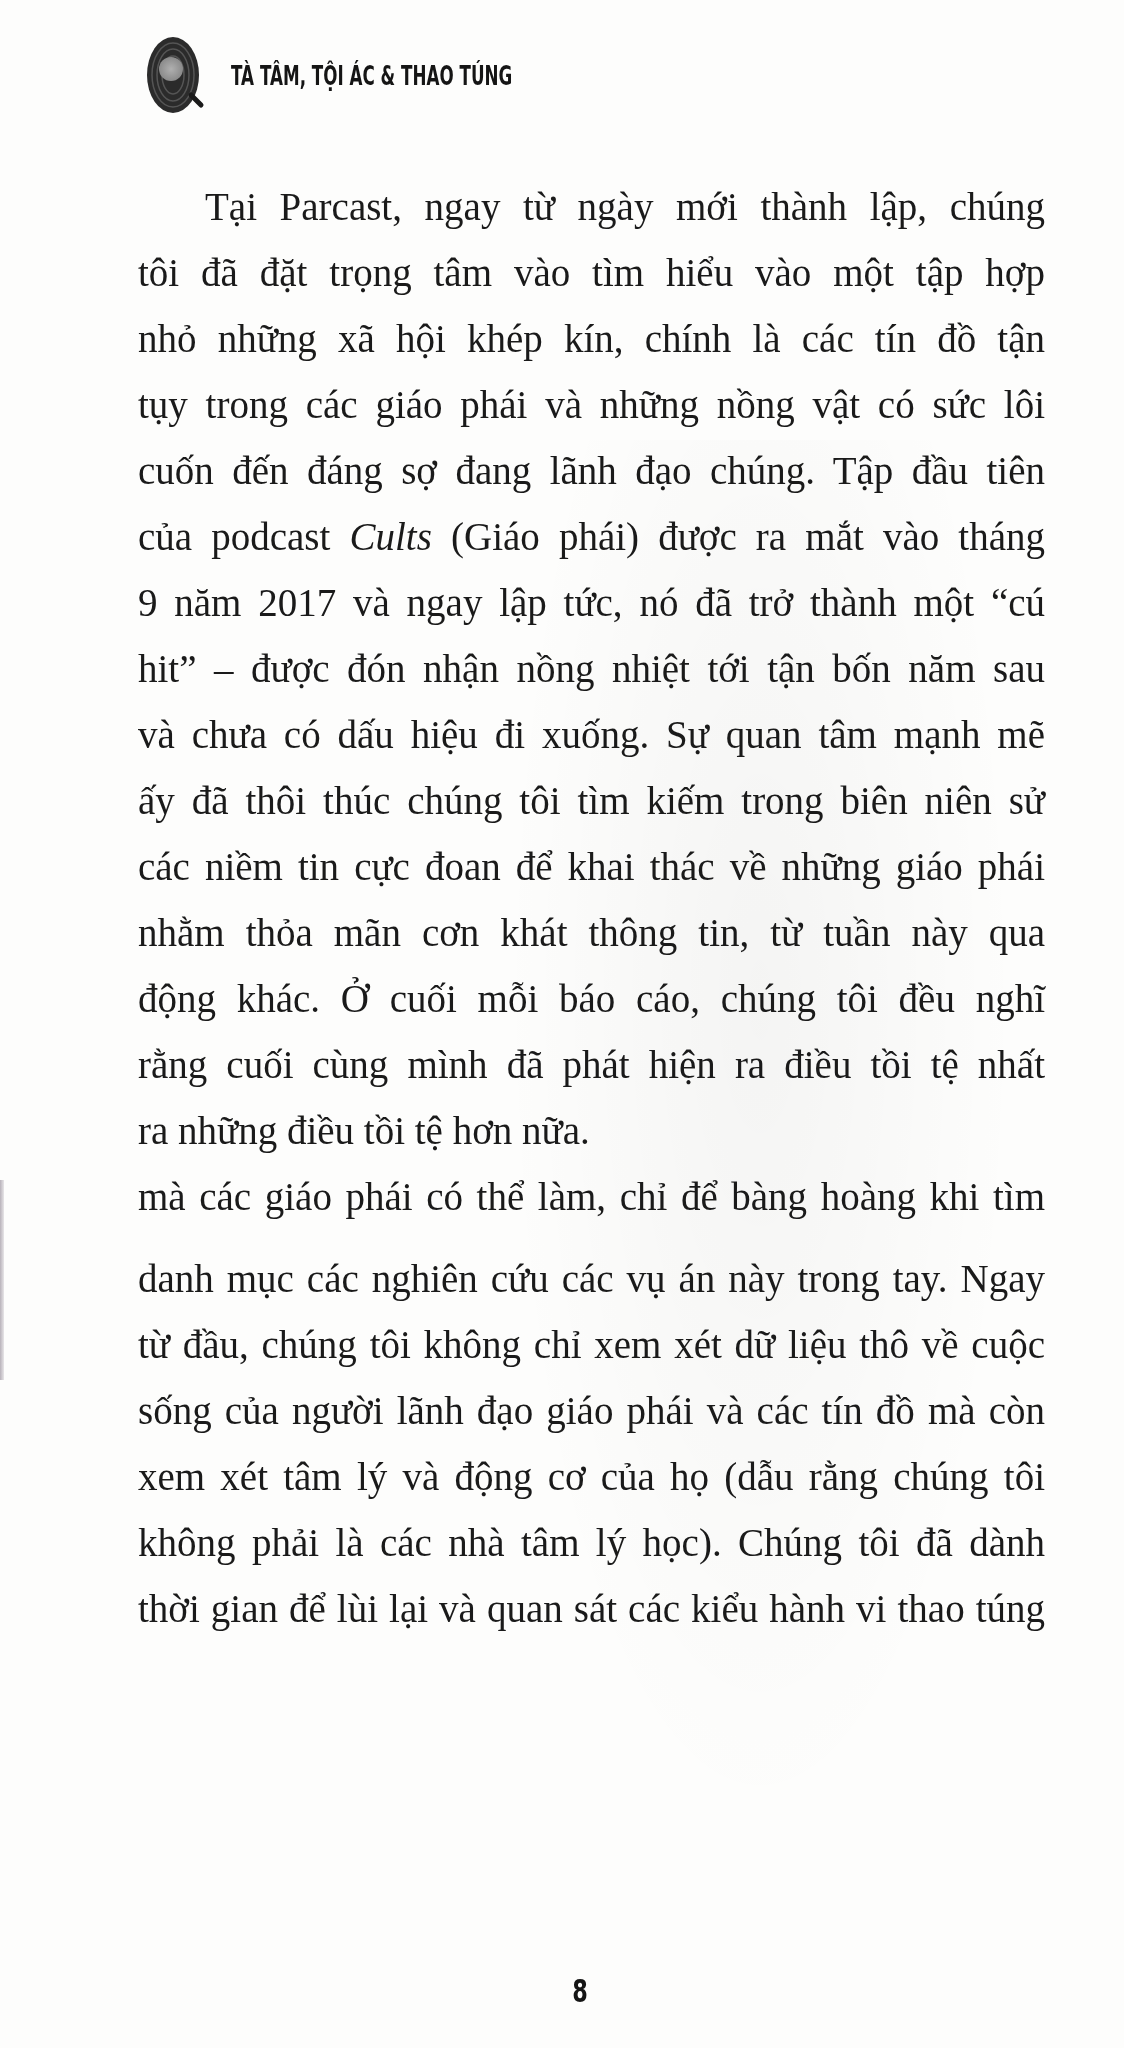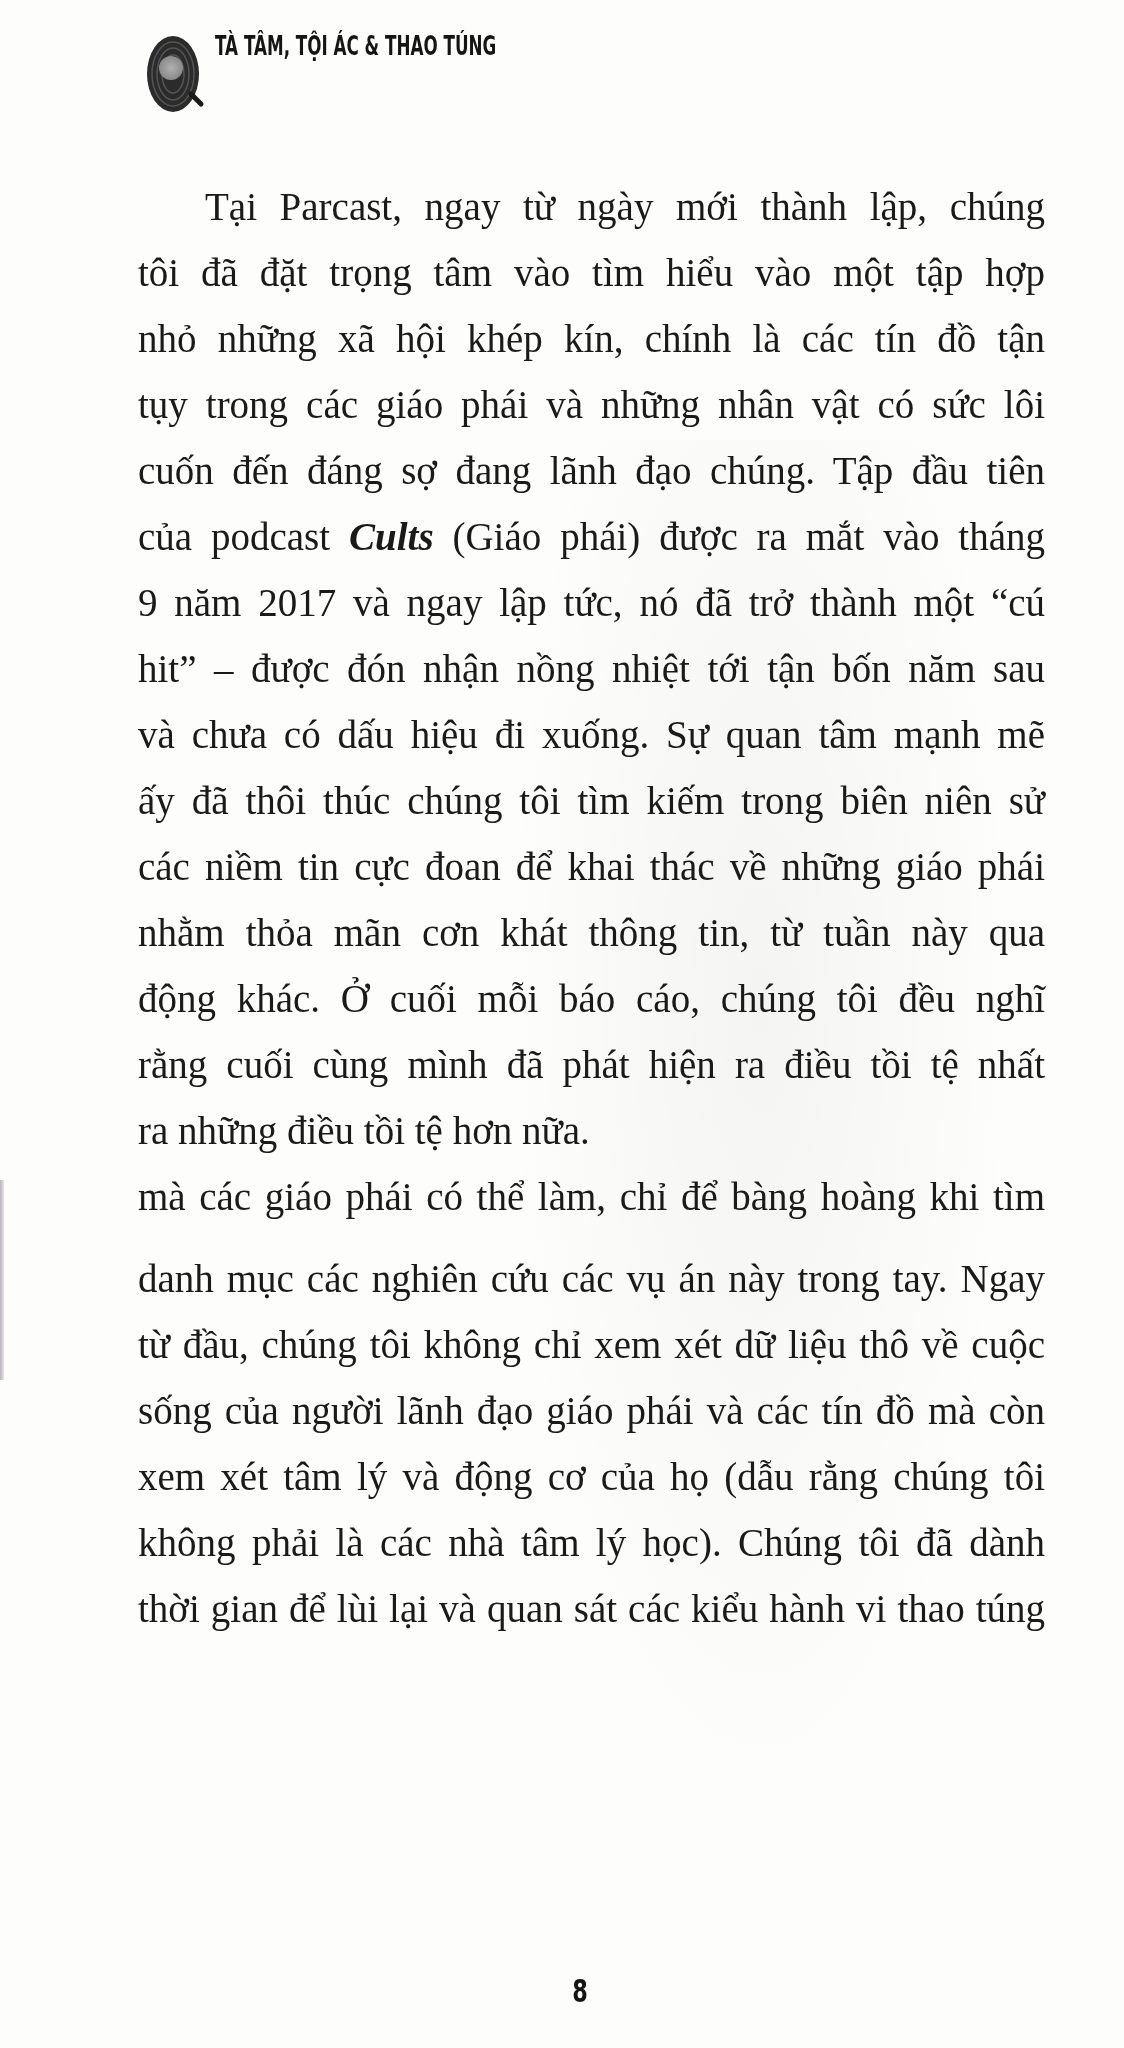--- a/index.html
+++ b/index.html
@@ -22,21 +22,22 @@
       width: 4px;
       height: 200px;
       background: linear-gradient(to right, #b8b2ba, #e8e6e8);
     }
     .header {
       position: absolute;
       left: 143px;
       top: 30px;
       height: 90px;
       display: flex;
-      align-items: flex-start;
+      align-items: center;
+      gap: 16px;
     }
     .header-icon {
       width: 64px;
       height: 88px;
       position: relative;
       margin-right: 10px;
     }
     .header-icon svg { display: block; }
     .header-title {
       font-family: "DejaVu Sans", sans-serif;
@@ -61,21 +62,21 @@
     .para + .para { margin-top: 16px; }
     .line {
       display: block;
       height: 66px;
       white-space: nowrap;
       text-align: justify;
       text-align-last: justify;
     }
     .line.indent { padding-left: 67px; }
     .line.last { text-align-last: left; }
-    .line em { font-style: italic; font-weight: bold; }
+    .line em { font-style: italic; }
     .page-number {
       position: absolute;
       left: 0;
       width: 1160px;
       top: 1972px;
       text-align: center;
       font-family: "DejaVu Sans", sans-serif;
       font-weight: bold;
       font-size: 32px;
       transform: scaleX(0.7);
@@ -117,21 +118,21 @@
     </svg>
   </div>
   <div class="header-title">TÀ TÂM, TỘI ÁC &amp; THAO TÚNG</div>
 </div>
 
 <div class="body-text">
   <p class="para">
     <span class="line indent">Tại Parcast, ngay từ ngày mới thành lập, chúng</span>
     <span class="line">tôi đã đặt trọng tâm vào tìm hiểu vào một tập hợp</span>
     <span class="line">nhỏ những xã hội khép kín, chính là các tín đồ tận</span>
-    <span class="line">tụy trong các giáo phái và những nhân vật có sức lôi</span>
+    <span class="line">tụy trong các giáo phái và những nồng vật có sức lôi</span>
     <span class="line">cuốn đến đáng sợ đang lãnh đạo chúng. Tập đầu tiên</span>
     <span class="line"><span>của podcast </span><em>Cults</em><span> (Giáo phái) được ra mắt vào tháng</span></span>
     <span class="line">9 năm 2017 và ngay lập tức, nó đã trở thành một “cú</span>
     <span class="line">hit” – được đón nhận nồng nhiệt tới tận bốn năm sau</span>
     <span class="line">và chưa có dấu hiệu đi xuống. Sự quan tâm mạnh mẽ</span>
     <span class="line">ấy đã thôi thúc chúng tôi tìm kiếm trong biên niên sử</span>
     <span class="line">các niềm tin cực đoan để khai thác về những giáo phái</span>
     <span class="line">nhằm thỏa mãn cơn khát thông tin, từ tuần này qua</span>
     <span class="line">động khác. Ở cuối mỗi báo cáo, chúng tôi đều nghĩ</span>
     <span class="line">rằng cuối cùng mình đã phát hiện ra điều tồi tệ nhất</span>

